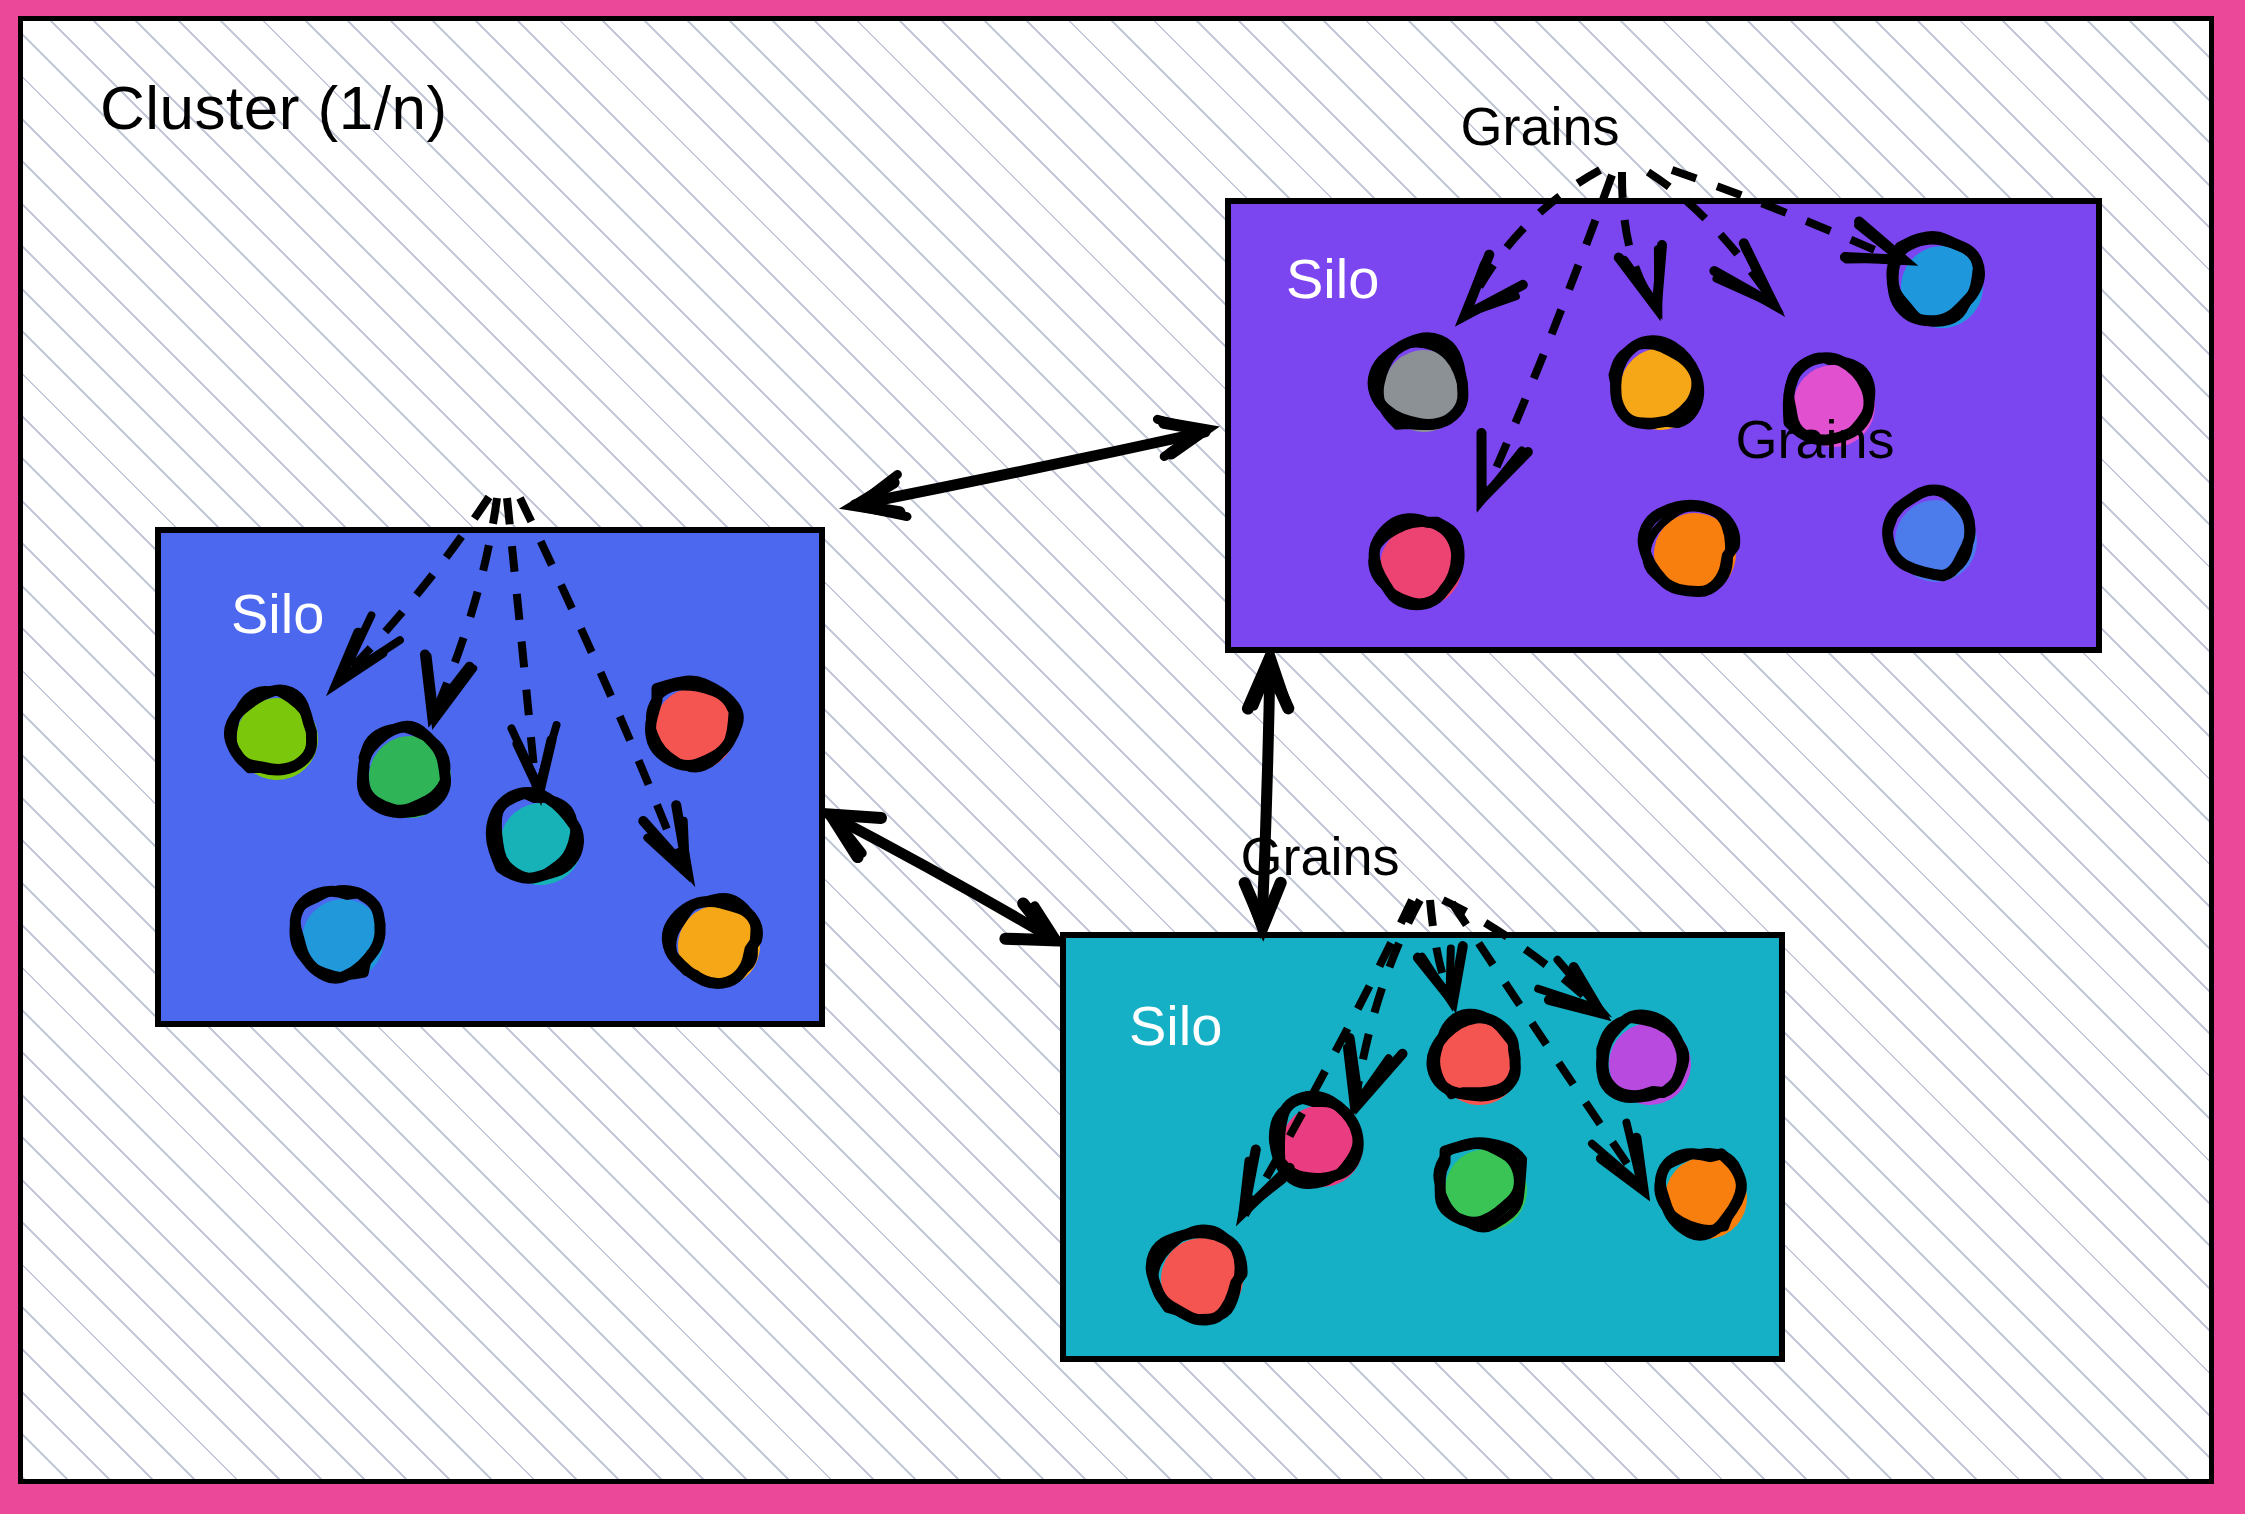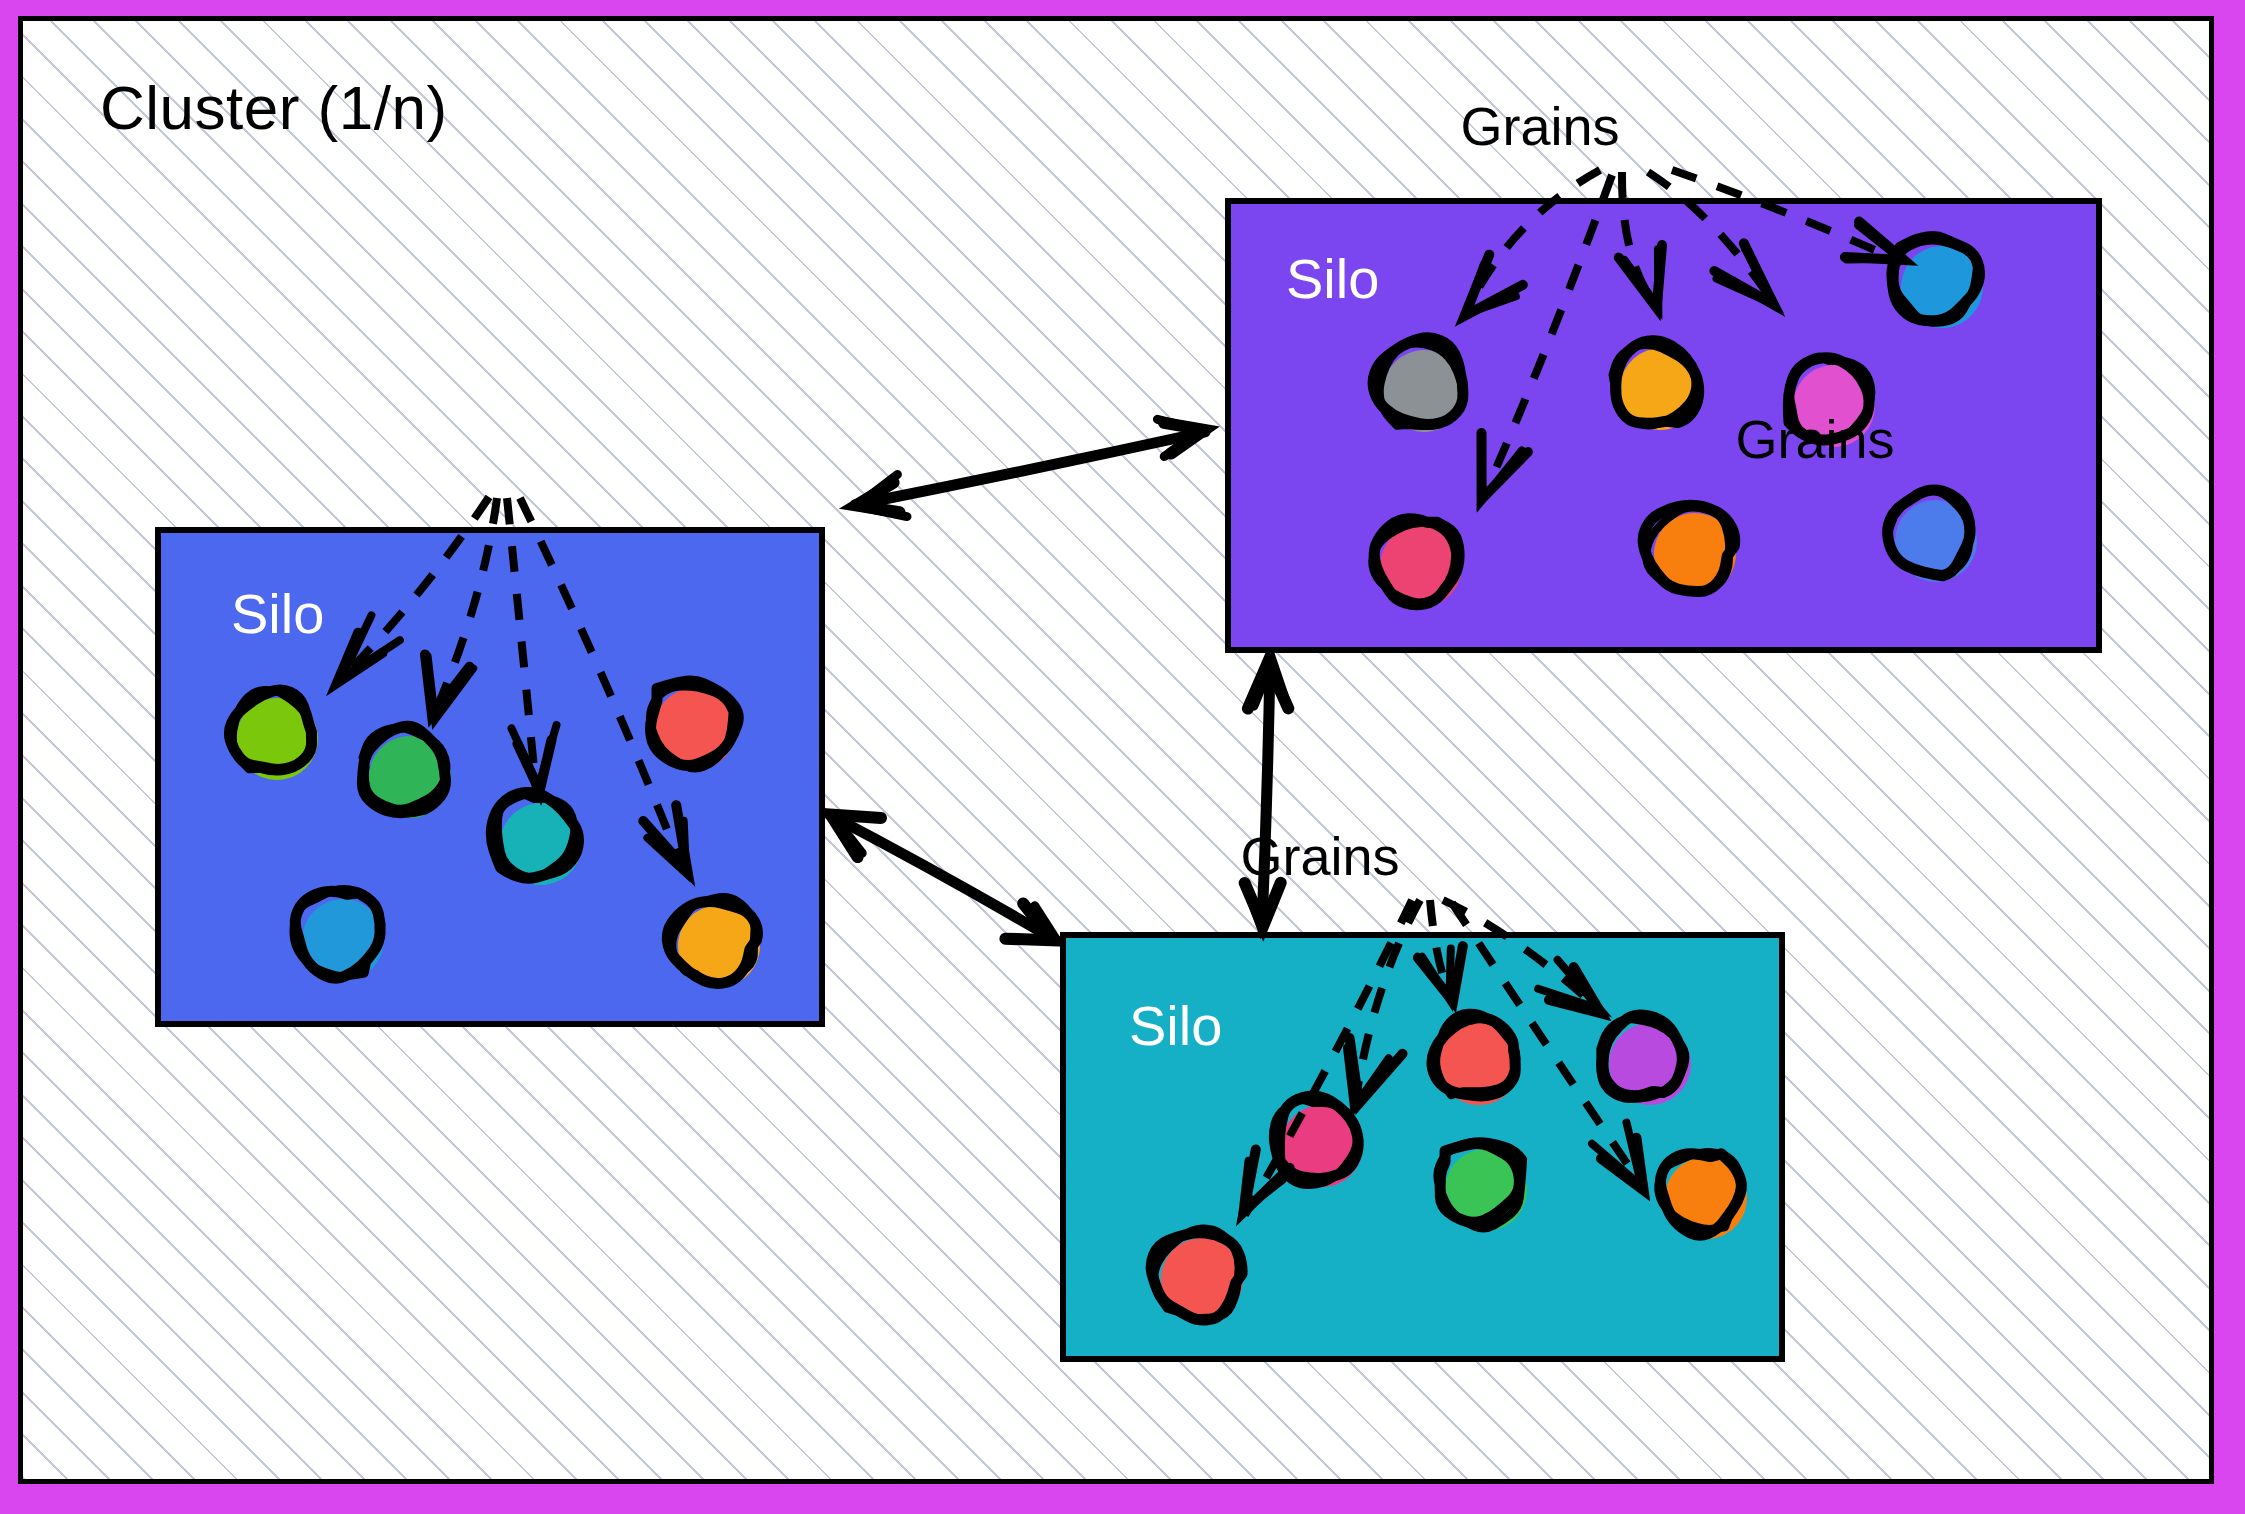--- a/index.html
+++ b/index.html
@@ -9,21 +9,21 @@
     background: #ffffff;
   }
   body {
     font-family: "Liberation Sans", sans-serif;
   }
   #stage {
     position: relative;
     width: 2245px;
     height: 1514px;
     overflow: hidden;
-    background: #d946ef;
+    background: #ec4899;
     text-decoration: underline;
   }
   #cluster-frame {
     position: absolute;
     left: 18px;
     top: 16px;
     width: 2196px;
     height: 1468px;
     border: 5px solid #000000;
     box-sizing: border-box;

